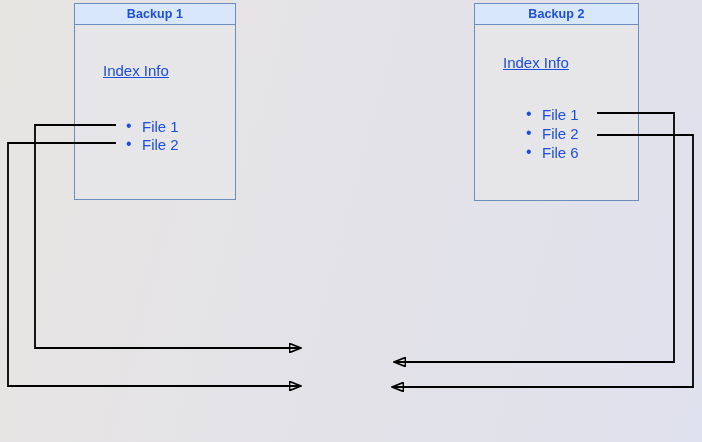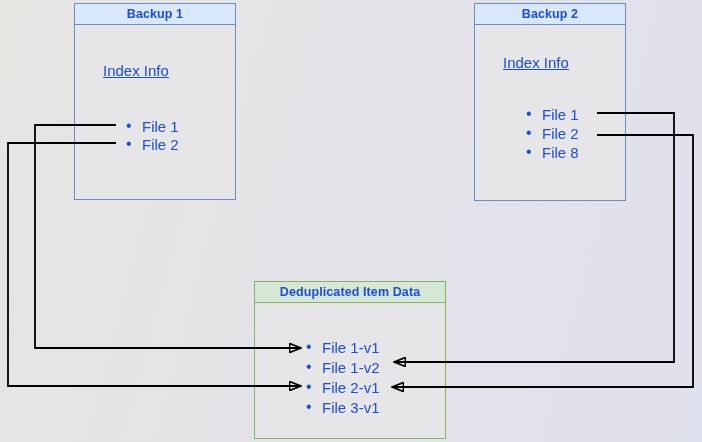--- a/index.html
+++ b/index.html
@@ -11,21 +11,21 @@
   .node { position:absolute; box-sizing:border-box; background:#e6e5e8; border:1.5px solid #6c8ebf; }
   .node.blue  { border-color:#6c8ebf; }
   .node.green { border-color:#82b366; }
   .node-header {
     box-sizing:border-box; height:21px; line-height:20px; text-align:center;
     font-size:12.5px; font-weight:bold; letter-spacing:0.1px;
   }
   .blue  .node-header { background:#d9e7fa; border-bottom:1.5px solid #6c8ebf; }
   .green .node-header { background:#d5e8d4; border-bottom:1.5px solid #82b366; }
   #backup1 { left:74px;  top:3px;   width:162px; height:197px; }
-  #backup2 { left:474px; top:3px;   width:152px; height:198px; }
+  #backup2 { left:474px; top:3px;   width:165px; height:198px; }
   #dedup   { left:254px; top:281px; width:192px; height:158px; }
   .index-label { position:absolute; left:28px; font-size:15px;text-decoration:underline; }
   #backup1 .index-label { top:58px; }
   #backup2 .index-label { top:50px; }
   ul.filelist { position:absolute; margin:0; padding:0; list-style:none; font-size:15px; }
   ul.filelist li { position:relative; padding-left:16px; white-space:nowrap; }
   ul.filelist li::before { content:"\2022"; position:absolute; left:0; top:-1px; font-size:16px; }
   #backup1 ul.filelist { left:51px; top:114px; line-height:18px; }
   #backup2 ul.filelist { left:51px; top:101px; line-height:19px; }
   #dedup   ul.filelist { left:51px; top:56px;  line-height:20px; }
@@ -45,33 +45,24 @@
       <li>File 2</li>
     </ul>
   </div>
 
   <div class="node blue" id="backup2">
     <div class="node-header">Backup 2</div>
     <div class="index-label">Index Info</div>
     <ul class="filelist">
       <li>File 1</li>
       <li>File 2</li>
-      <li>File 8</li>
+      <li>File 6</li>
     </ul>
   </div>
 
-  <div class="node green" id="dedup">
-    <div class="node-header">Deduplicated Item Data</div>
-    <ul class="filelist">
-      <li>File 1-v1</li>
-      <li>File 1-v2</li>
-      <li>File 2-v1</li>
-      <li>File 3-v1</li>
-    </ul>
-  </div>
 
   <svg class="wires" width="702" height="442" viewBox="0 0 702 442">
     <defs>
       <marker id="ah" markerUnits="userSpaceOnUse" markerWidth="13" markerHeight="10" refX="12" refY="5" orient="auto">
         <path d="M0.5,0.5 L12,5 L0.5,9.5 Z" fill="#000" stroke="none"></path>
       </marker>
     </defs>
     <path d="M116,125 H35 V348 H301" marker-end="url(#ah)"></path>
     <path d="M116,143 H8 V386 H301" marker-end="url(#ah)"></path>
     <path d="M597,113 H674 V362 H394" marker-end="url(#ah)"></path>

